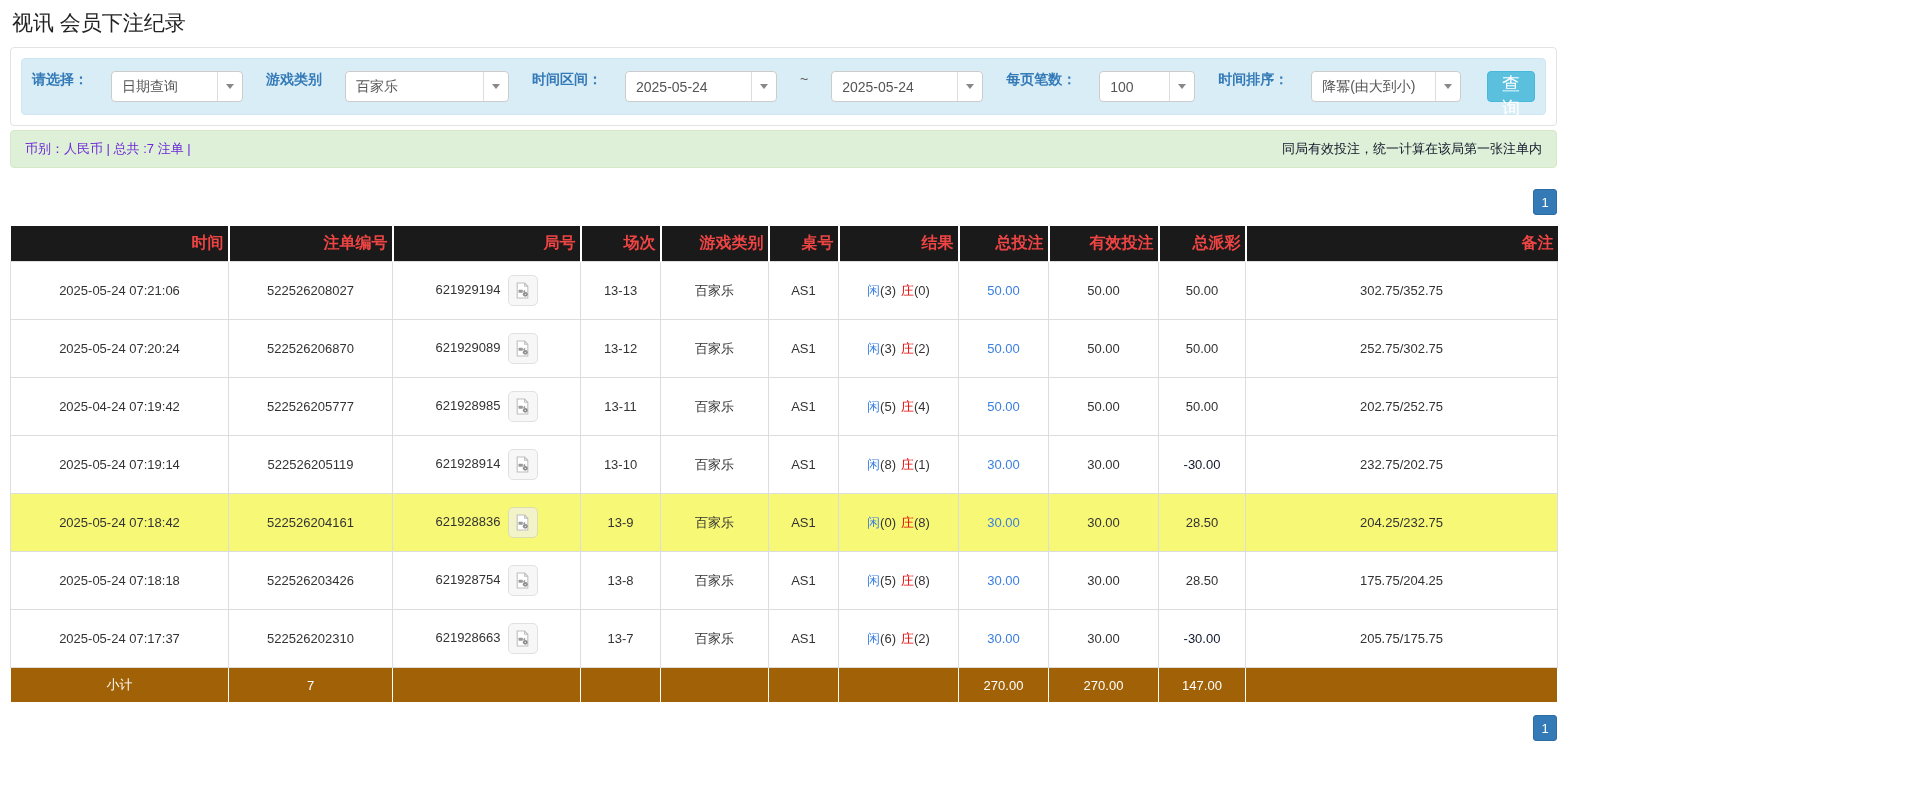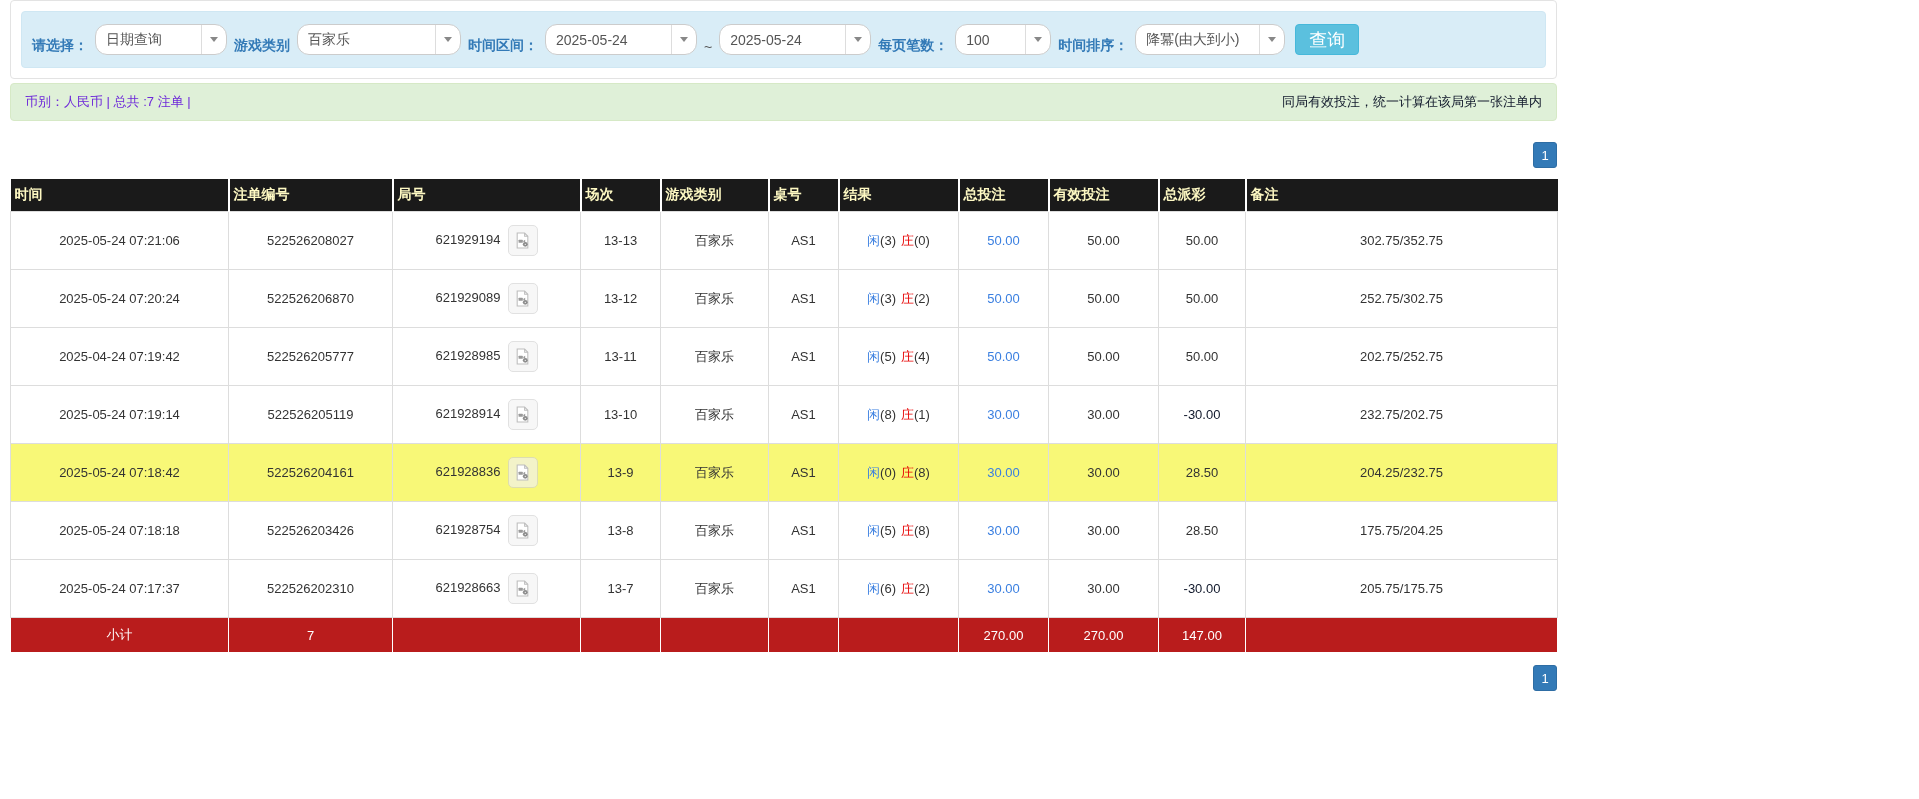--- a/index.html
+++ b/index.html
@@ -9,25 +9,25 @@
     font-family: "Liberation Sans", "DejaVu Sans", sans-serif;
     color:#333;
   }
   .page { width: 1547px; margin-left: 10px; }
   .title { font-size: 21px; font-weight: 500; color:#222; padding: 9px 2px 10px; }
 
   
   .panel { border: 1px solid #e3e3e3; border-radius: 4px; padding: 10px; background:#fff; }
   .filter-bar {
     background:#d9edf7; border:1px solid #cfe7f3; border-radius:4px;
-    padding: 12px 10px; display:flex; align-items:flex-end; gap:7px;
+    padding: 12px 10px; display:flex; align-items:flex-start; gap:23px;
   }
   .flabel { color:#337ab7; font-weight:bold; font-size:14px; white-space:nowrap; }
   .select {
-    background:#fff; border:1px solid #ccc; border-radius:12px; height:31px;
+    background:#fff; border:1px solid #ccc; border-radius:4px; height:31px;
     display:inline-flex; align-items:center; justify-content:space-between;
     font-size:14px; color:#555; cursor:pointer; flex:none;
   }
   .sel-val { padding-left:10px; white-space:nowrap; overflow:hidden; }
   .caret-box { width:25px; align-self:stretch; border-left:1px solid #ddd;
     display:flex; align-items:center; justify-content:center; }
   .caret { width:0; height:0; border-left:4px solid transparent;
     border-right:4px solid transparent; border-top:5px solid #888; }
   .w132{width:132px}.w164{width:164px}.w145{width:152px}.w104{width:96px}.w150{width:150px}
   .tilde { color:#555; font-size:14px; }
@@ -51,50 +51,51 @@
   .pager.top { margin: 21px 0 11px; }
   .pager.bottom { margin: 12px 0 20px; }
   .page-btn {
     min-width:24px; height:26px; background:#337ab7; border:1px solid #2e6da4;
     color:#fff; border-radius:3px; font-size:13px; cursor:pointer; font-family:inherit;
   }
 
   
   table.grid { width:100%; border-collapse:collapse; table-layout:fixed; }
   .grid th {
-    background:#1a1a1a; color:#fef9c3; font-size:14px; font-weight:bold;
-    padding: 7px 4px; border-right:2px solid #fff; text-align:left;
+    background:#1a1a1a; color:#ef4444; font-size:16px; font-weight:bold;
+    padding: 7px 4px; border-right:2px solid #fff; text-align:right;
   }
   .grid th:last-child { border-right:none; }
   .grid td {
     text-align:center; font-size:13px; color:#333; background:#fff;
     border:1px solid #ddd; padding: 13px 6px; overflow:hidden; white-space:nowrap;
   }
   .grid tr.highlight td { background:#f8f877; }
   .grid td.link { color:#3a7fe0; cursor:pointer; }
   .grid td.neg { color:#0f172a; }
   .p-label { color:#3a7fe0; }
   .b-label { color:#e60000; }
   .res-gap { display:inline-block; width:5px; }
   .vbtn {
     display:inline-flex; align-items:center; justify-content:center;
     width:30px; height:31px; background:#f7f7f7; border:1px solid #e1e1e1;
     border-radius:5px; margin-left:7px; vertical-align:middle; cursor:pointer;
   }
   tr.highlight .vbtn { background:#f3f3c9; border-color:#ddddb0; }
   .grid tfoot td {
-    background:#b91c1c; color:#fff; border:1px solid #fff;
+    background:#a16207; color:#fff; border:1px solid #fff;
     padding:8px 4px; font-size:13px;
   }
 </style>
 </head>
 <body>
 
 <div class="page">
 
+  <h1 class="title">视讯 会员下注纪录</h1>
 
   <div class="panel">
     <div class="filter-bar">
       <span class="flabel">请选择：</span>
       <div class="select w132">
         <span class="sel-val">日期查询</span>
         <span class="caret-box">
             <span class="caret"></span>
           </span>
       </div>

